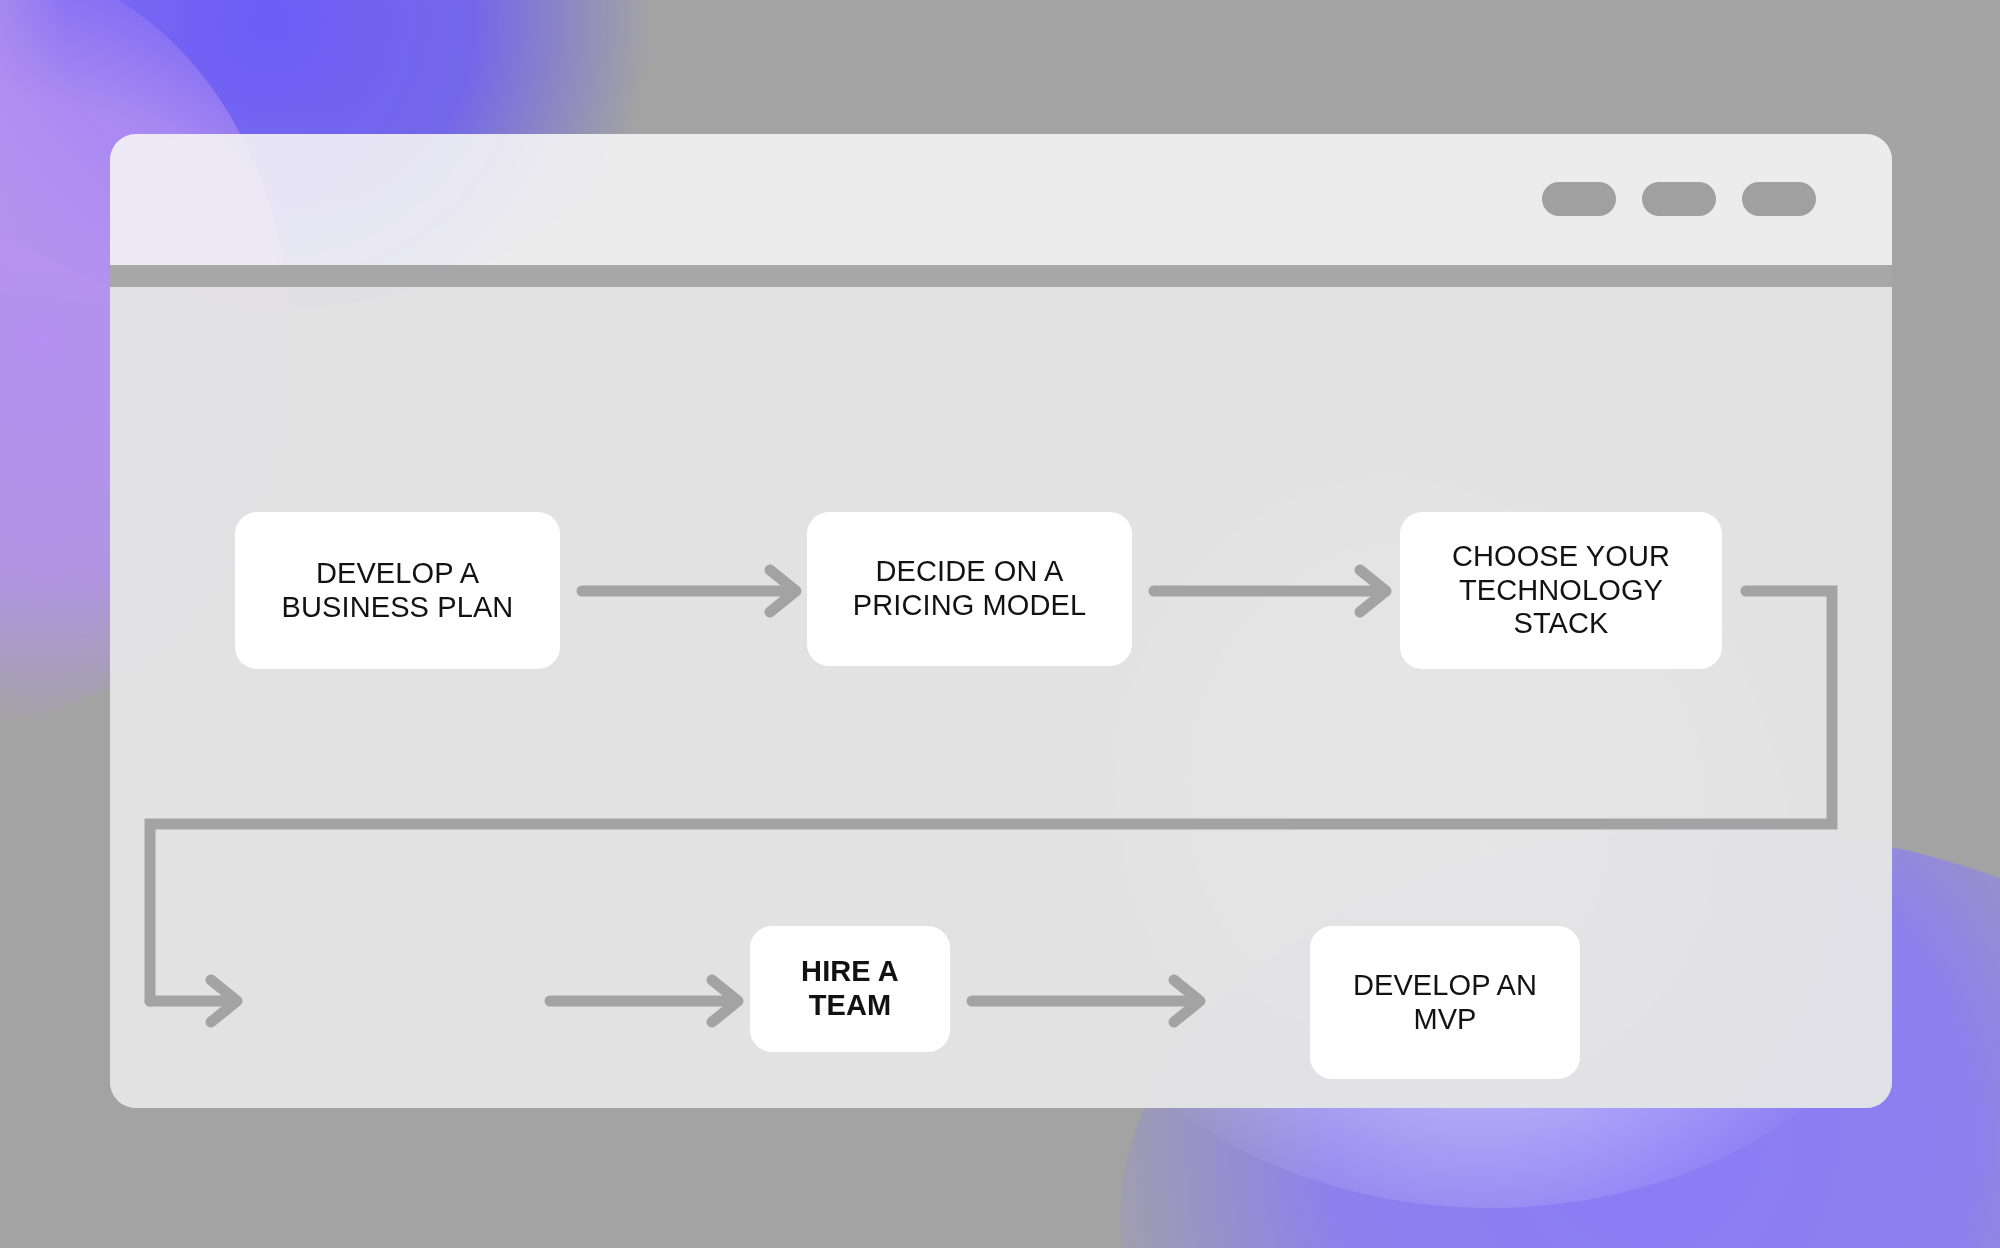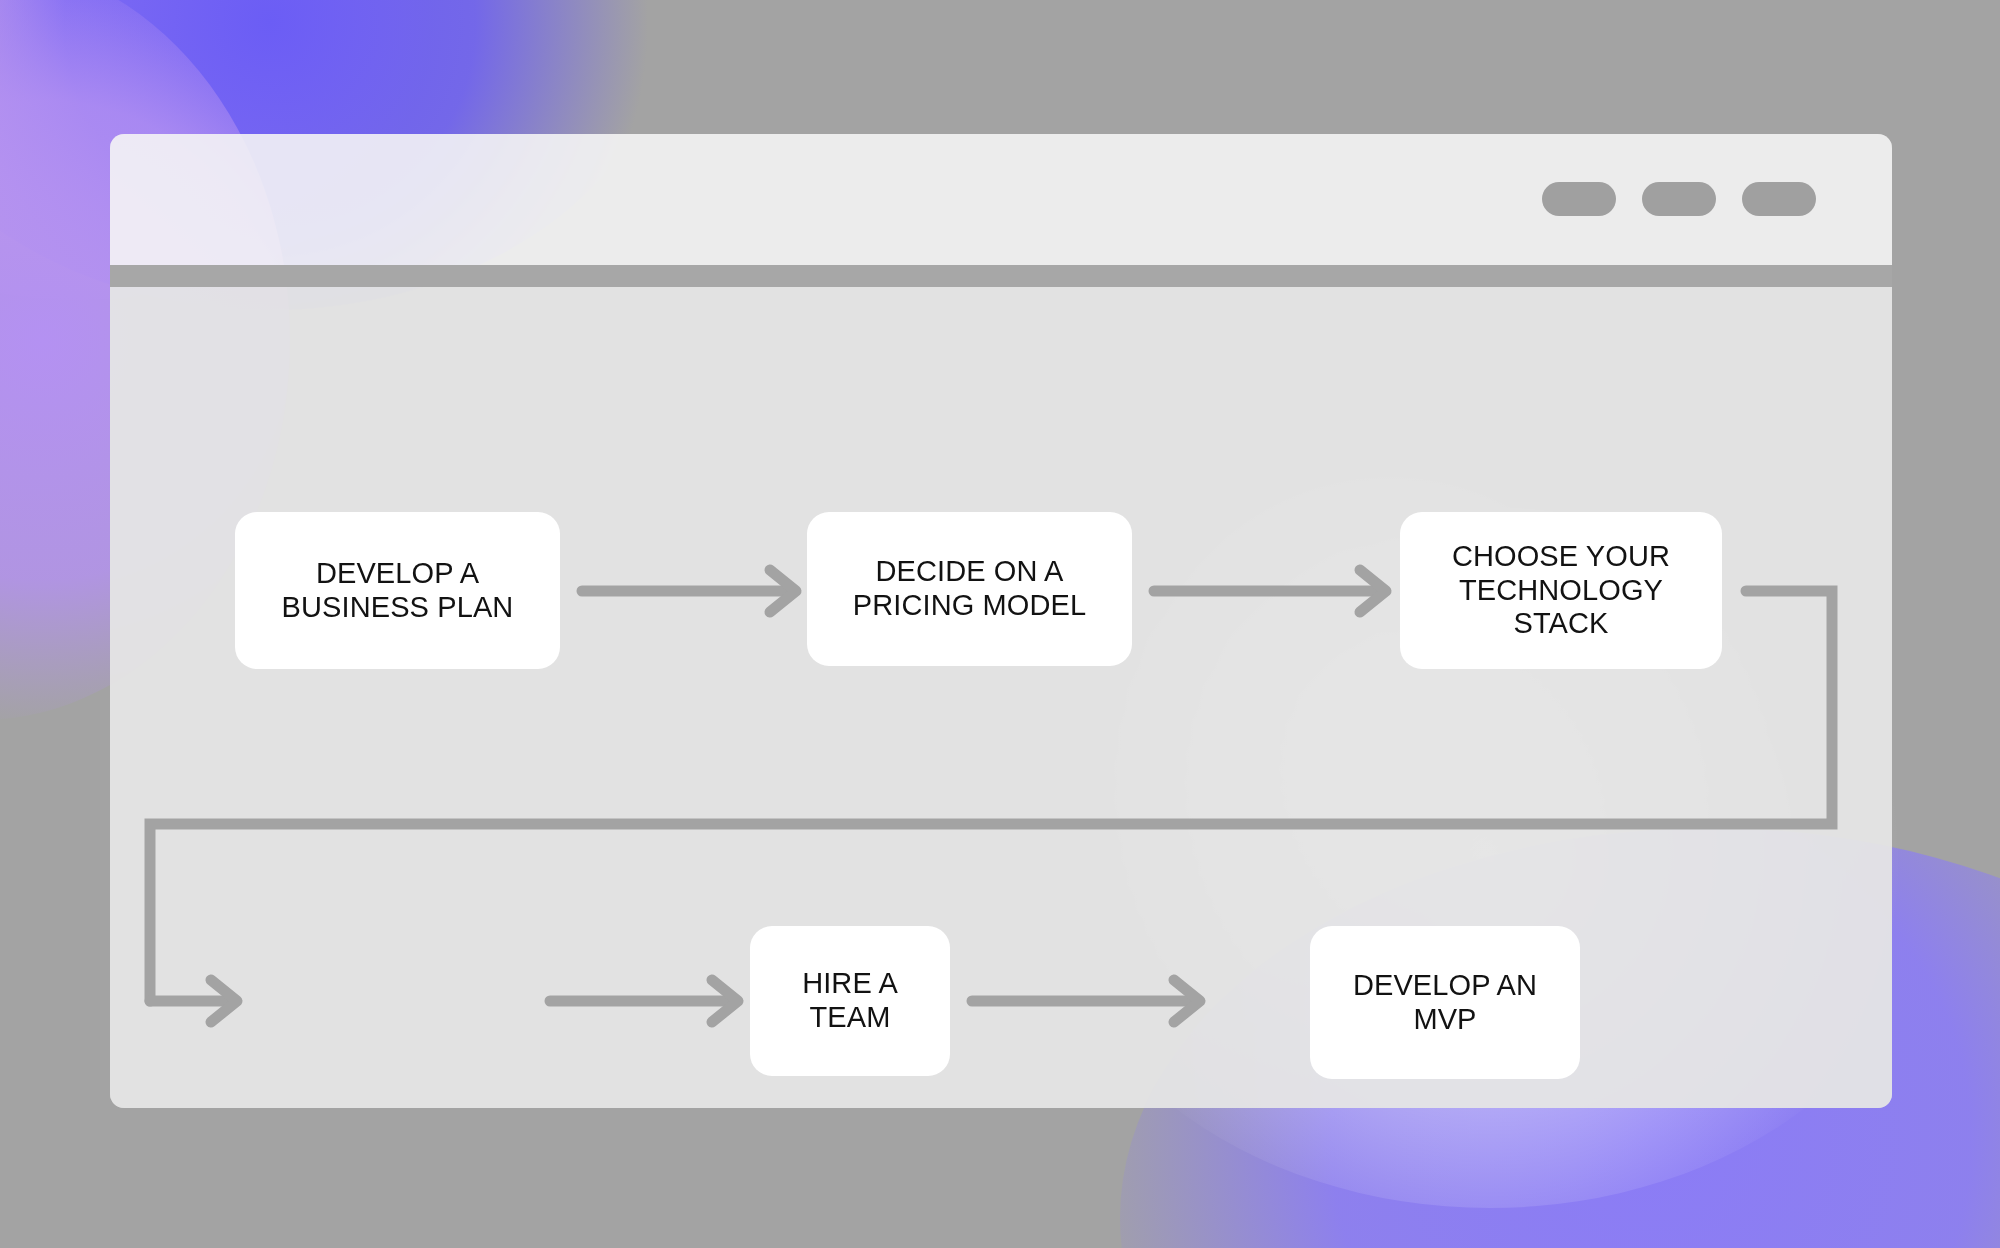--- a/index.html
+++ b/index.html
@@ -54,21 +54,21 @@
     width:820px; height:620px;
     left:980px; top:420px;
     background:radial-gradient(circle at 50% 50%, rgba(255,255,255,0.62) 0%, rgba(255,255,255,0.24) 46%, rgba(255,255,255,0) 74%);
   }
 
   
   #window{
     position:absolute;
     left:110px; top:134px;
     width:1782px; height:974px;
-    border-radius:14px;
+    border-radius:26px;
     overflow:hidden;
     background:rgba(236,236,236,0.80);
     padding-left:28px;
   }
 
   #titlebar{
     position:absolute; left:0; top:0;
     width:100%; height:131px;
     background:rgba(255,255,255,0.44);
   }
@@ -116,21 +116,21 @@
     letter-spacing:0.1px;
     white-space:pre-line;
   }
 
   
   #node-0{ left:125px;  top:225px; width:325px; height:157px; }
   #node-1{ left:697px;  top:225px; width:325px; height:154px; }
   #node-2{ left:1290px; top:225px; width:322px; height:157px; }
   
   #node-3{ left:148px;  top:639px; width:270px; height:150px; }
-  #node-4{ left:640px;  top:639px; width:200px; height:150px; }
+  #node-4{ left:640px;  top:639px; width:200px; height:126px;font-weight:bold; }
   #node-5{ left:1200px; top:639px; width:270px; height:153px; }
 </style>
 </head>
 <body>
 
 <div id="backdrop">
   <div class="blob blob-pink"></div>
   <div class="blob blob-violet"></div>
   <div class="blob blob-lav"></div>
   <div class="blob blob-white2"></div>

